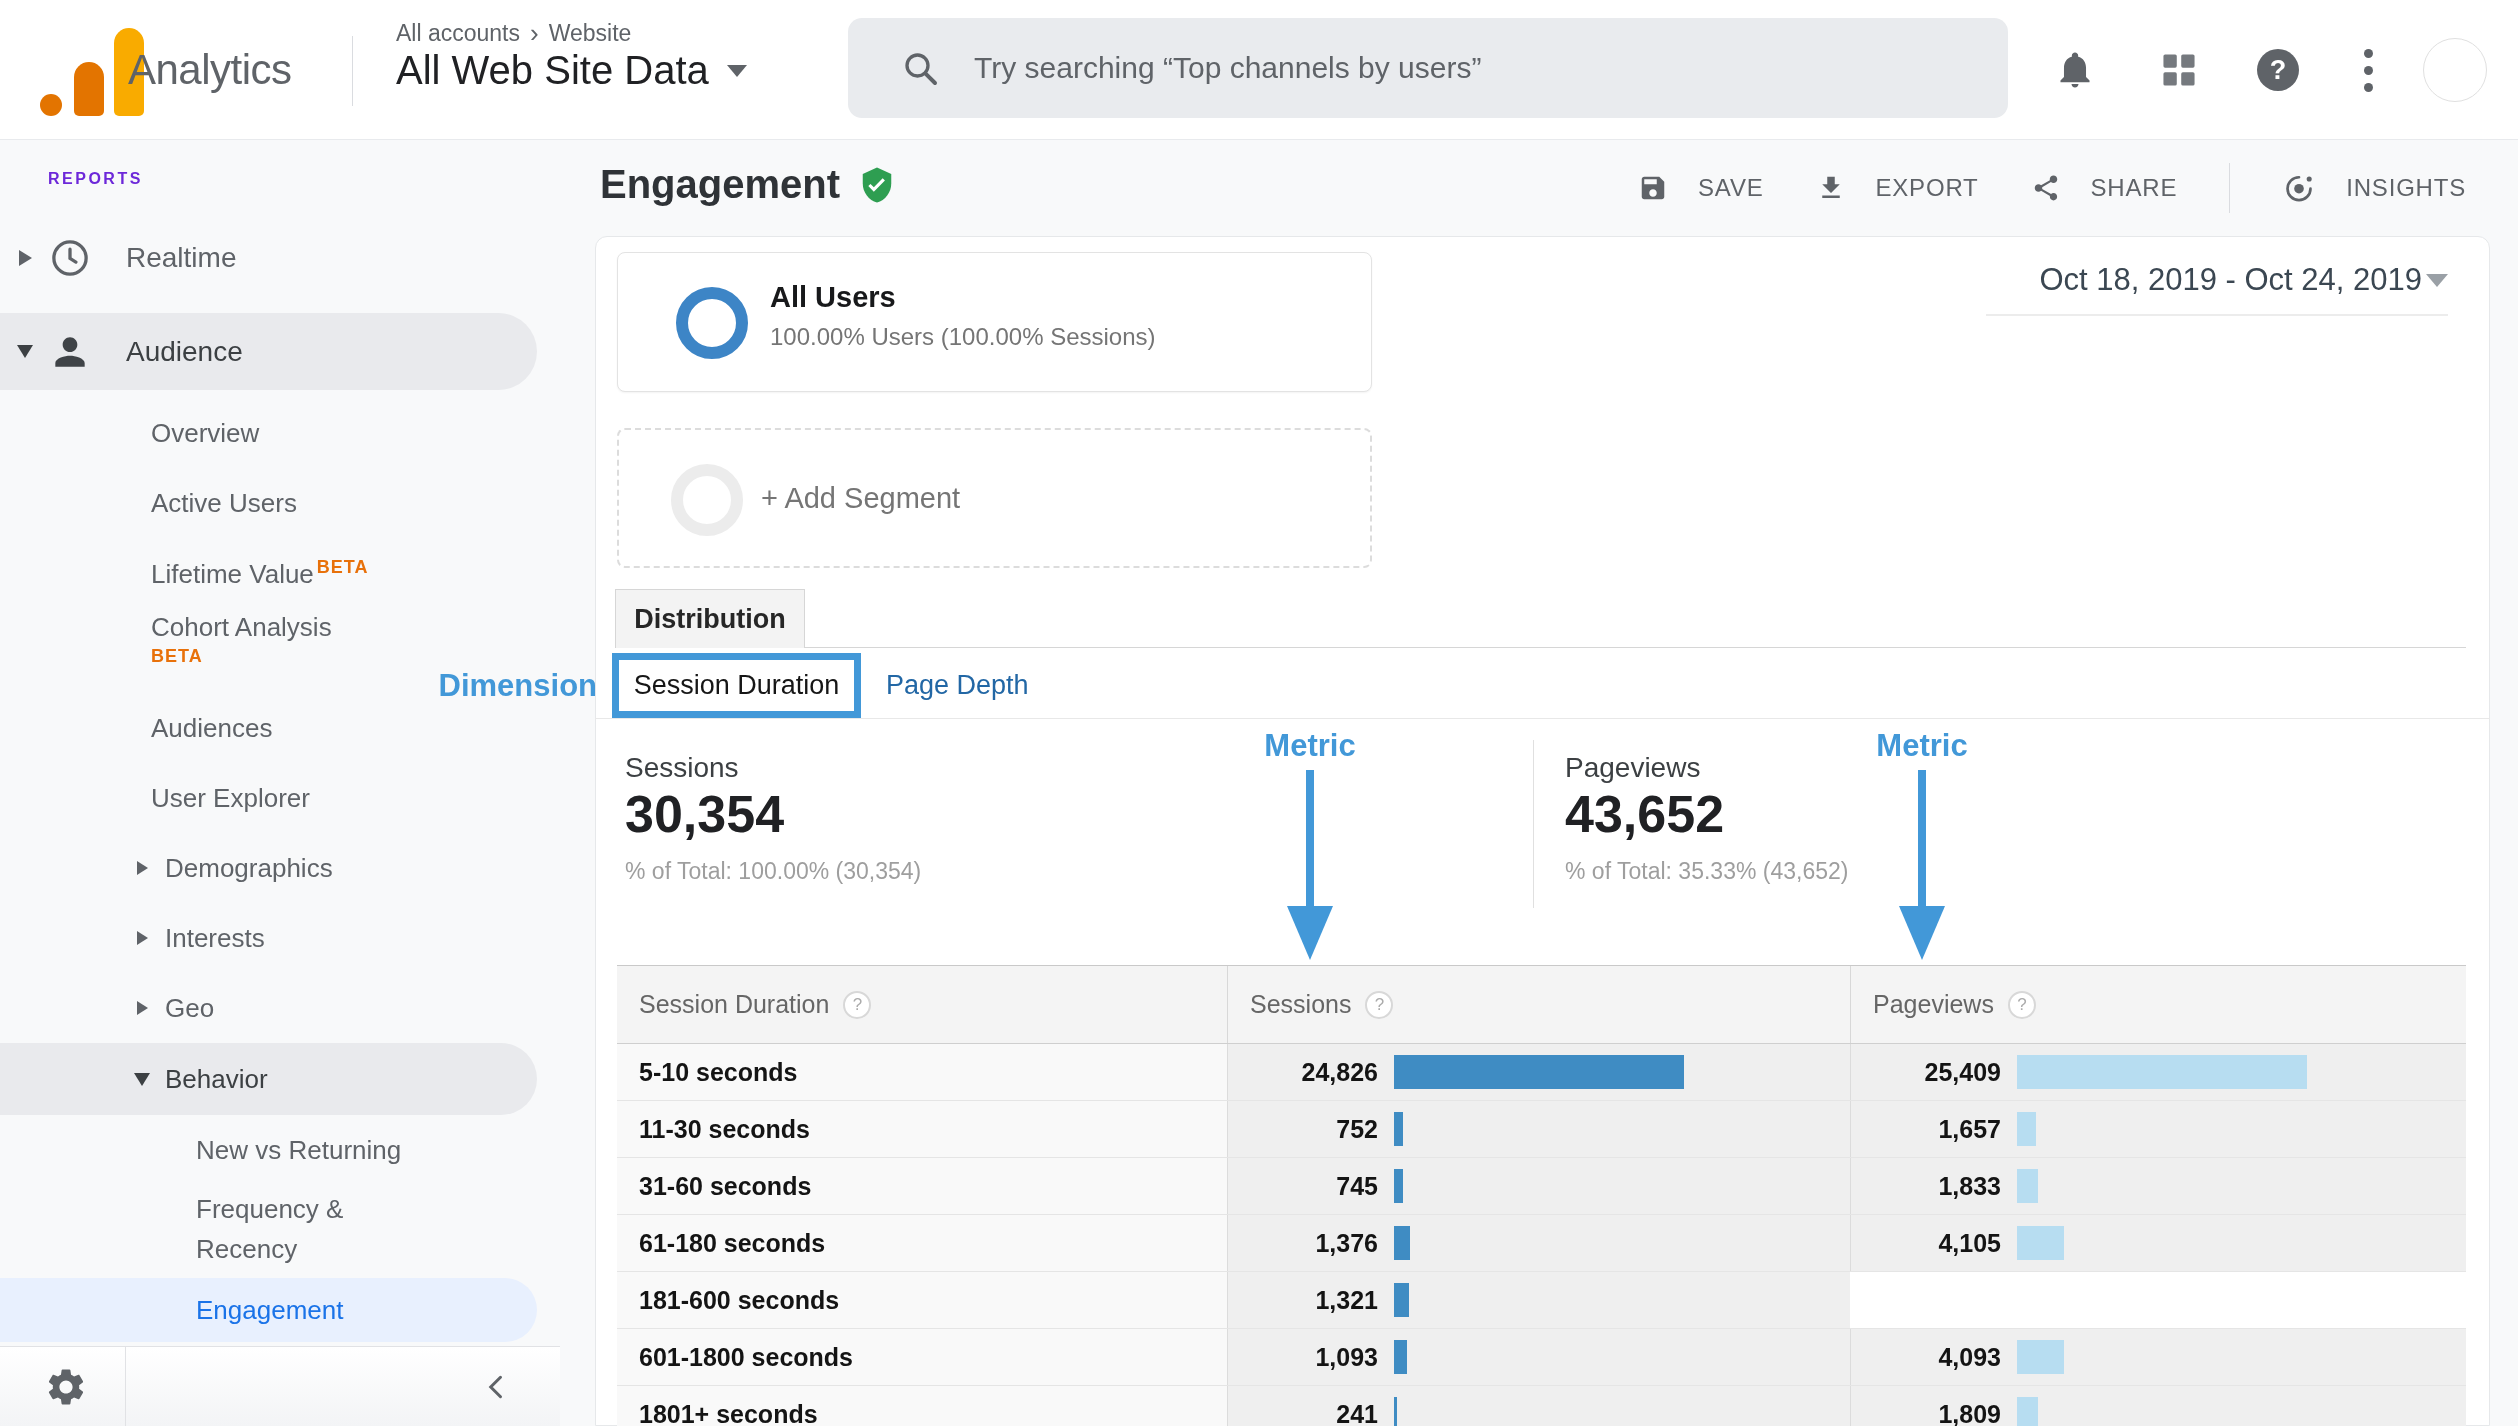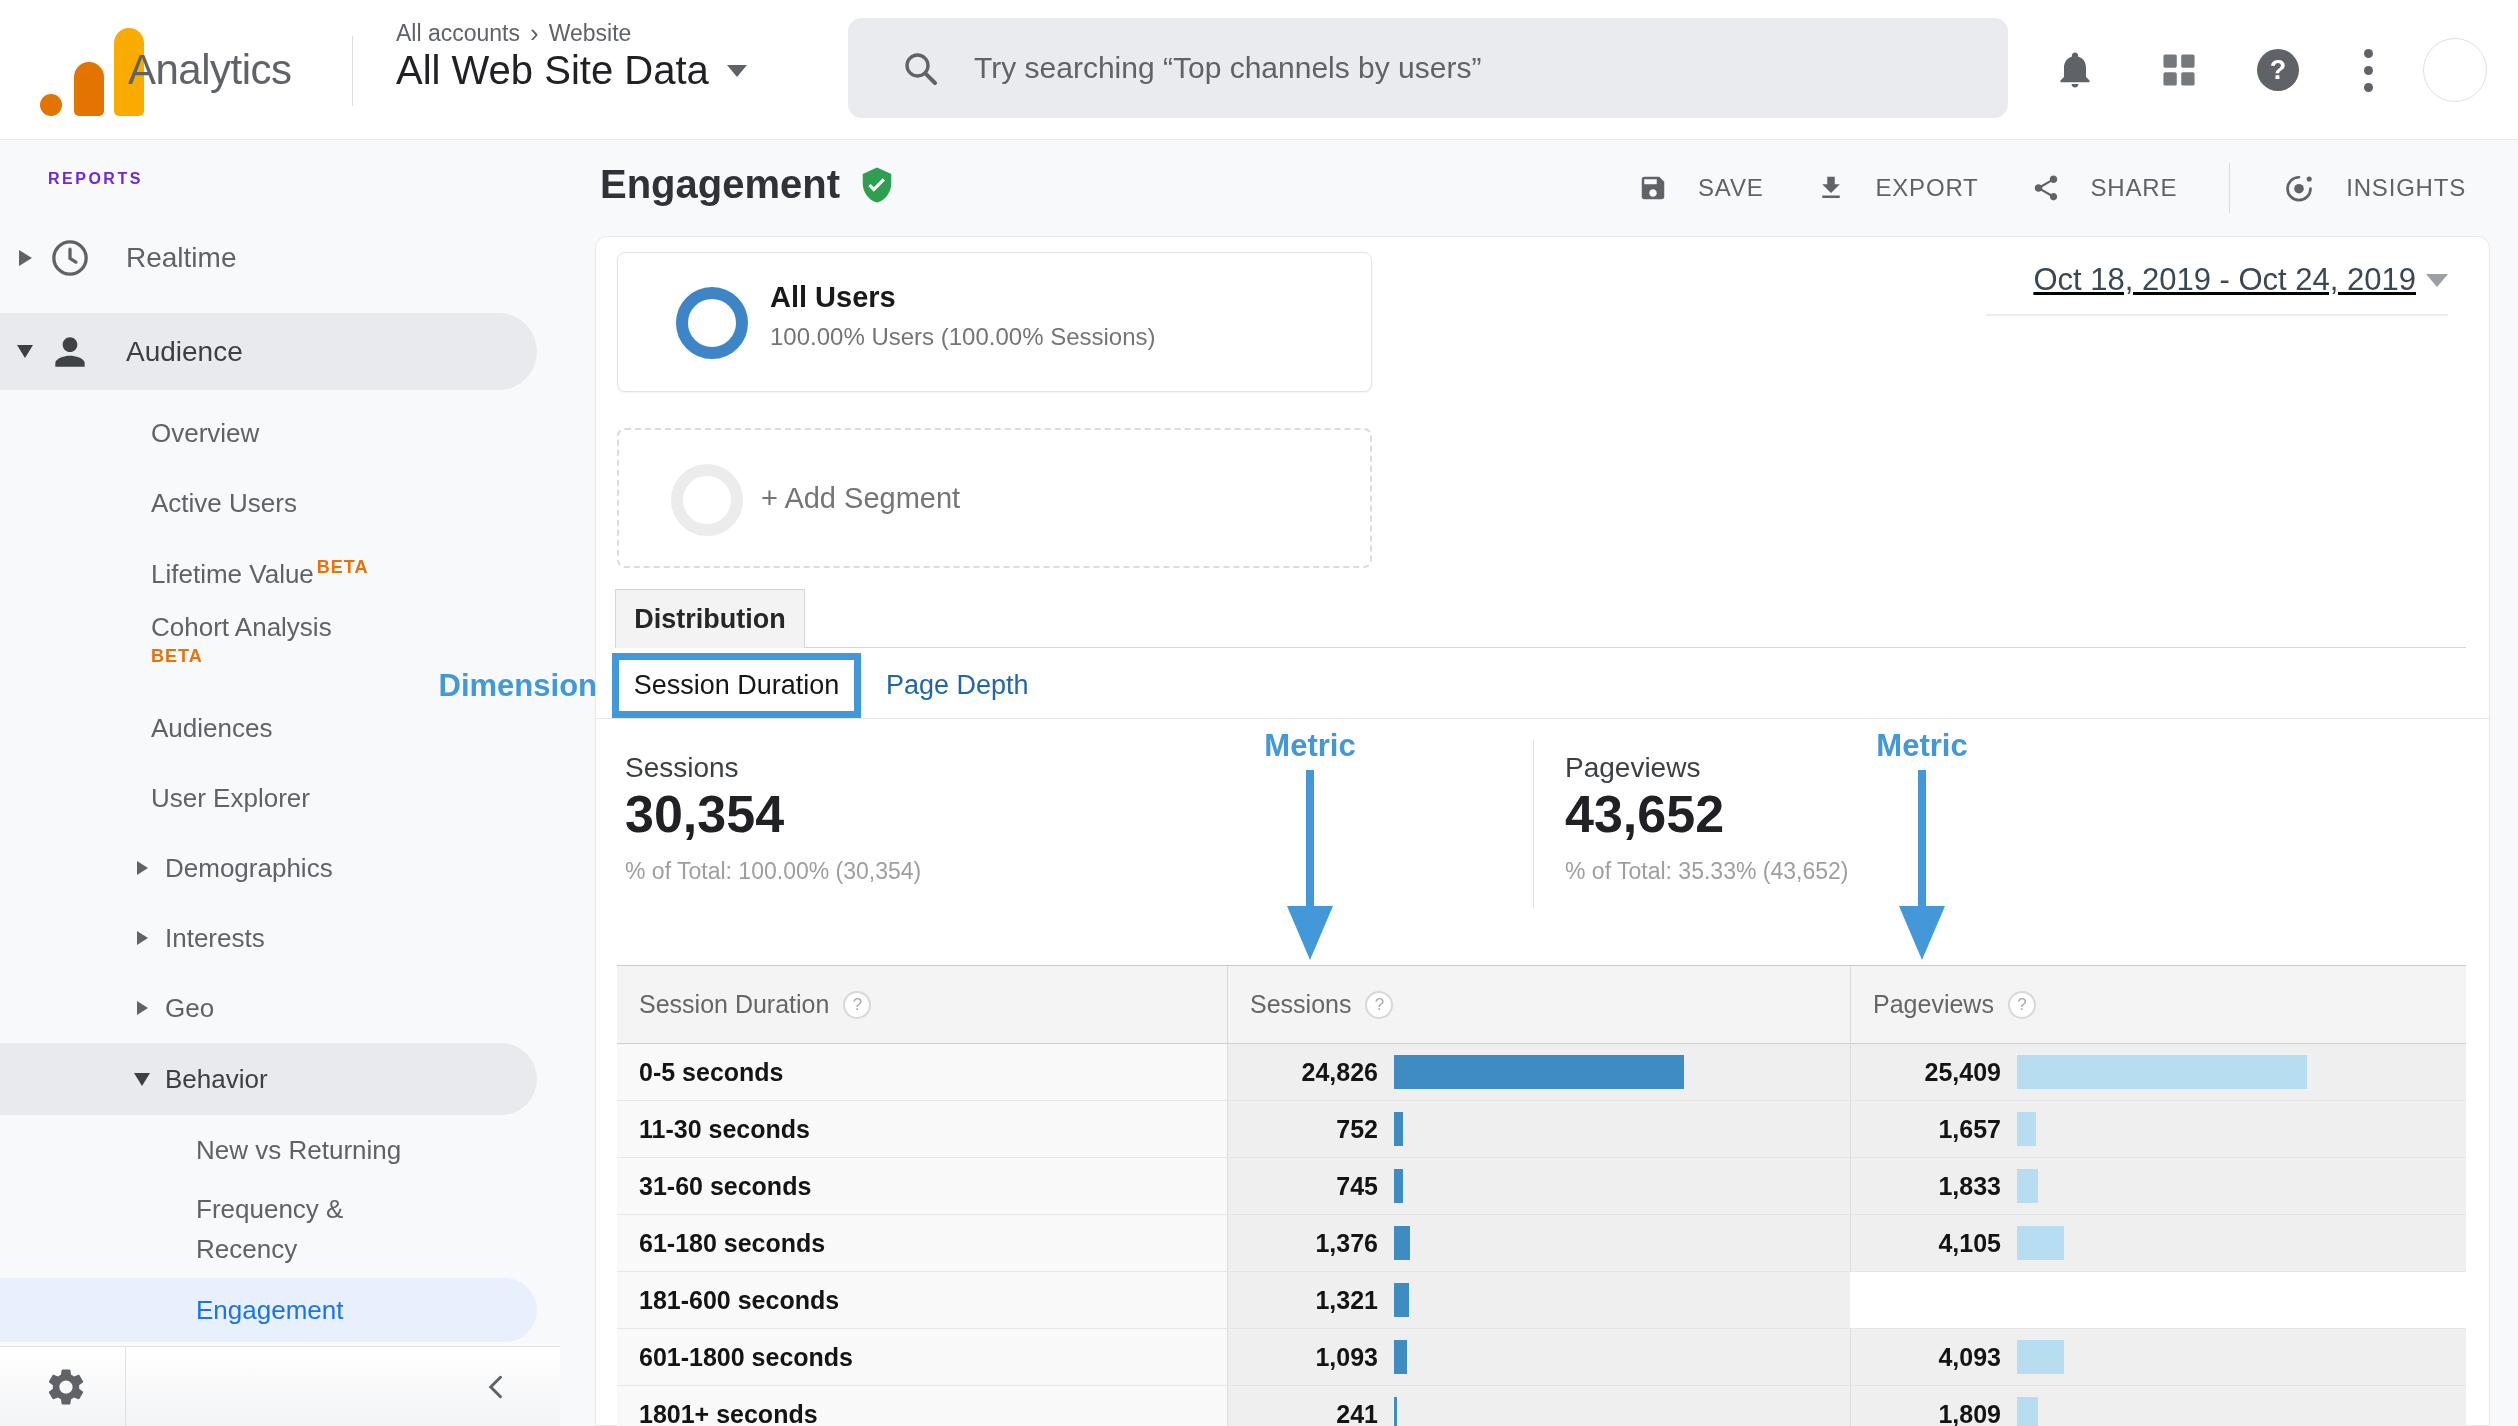--- a/index.html
+++ b/index.html
@@ -74,21 +74,21 @@
   .seg-applied { top:112px; border:1px solid #e3e3e3; border-radius:8px; box-shadow:0 1px 2px rgba(0,0,0,0.05); }
   .seg-add { top:288px; border:2px dashed #dcdcdc; border-radius:8px; background:transparent; }
   .ring { position:absolute; border-radius:50%; width:72px; height:72px; }
   .ring-blue { left:58px; top:34px; border:12px solid #3d85c6; }
   .ring-gray { left:52px; top:34px; border:12px solid #ececec; }
   .seg-name { position:absolute; left:152px; top:28px; font-size:29px; font-weight:600; color:#18191b; }
   .seg-detail { position:absolute; left:152px; top:70px; font-size:24px; color:#757575; }
   .seg-add-label { position:absolute; left:142px; top:52px; font-size:29px; color:#757575; }
 
   .date-block { position:absolute; right:70px; top:122px; text-align:right; }
-  .date-inner { display:inline-flex; align-items:center; gap:10px;text-decoration:underline; }
+  .date-inner { display:inline-flex; align-items:center; gap:4px; }
   .date-text { font-size:31px; color:#3b4752; }
   .date-caret { width:0; height:0; border-left:11px solid transparent; border-right:11px solid transparent; border-top:13px solid #9aa0a6; }
   .date-underline { height:2px; background:#ececec; margin-top:16px; width:462px; }
 
   .group-tab { position:absolute; left:55px; top:449px; width:190px; height:59px; background:#f3f3f3; border:1px solid #d6d6d6; border-bottom:none; display:flex; align-items:center; justify-content:center; font-size:27px; font-weight:700; color:#262626; }
   .group-line { position:absolute; left:245px; top:507px; width:1661px; height:1px; background:#d6d6d6; }
   .dim-box { position:absolute; left:52px; top:513px; width:249px; height:65px; border:7px solid #4298d8; background:#fff; display:flex; align-items:center; justify-content:center; font-size:27px; color:#161616; z-index:12; }
   .page-depth { position:absolute; left:326px; top:513px; height:65px; display:flex; align-items:center; font-size:27px; color:#2267a5; }
   .dim-line { position:absolute; left:35px; top:578px; width:1895px; height:1px; background:#e8e8e8; }
 
@@ -372,21 +372,21 @@
           <span>Sessions</span>
           <span class="qmark">?</span>
         </div>
         <div class="th col-c">
           <span>Pageviews</span>
           <span class="qmark">?</span>
         </div>
       </div>
       <div id="table-body">
           <div class="trow">
-            <div class="td-dim">0-5 seconds</div>
+            <div class="td-dim">5-10 seconds</div>
             <div class="td-metric col-b">
               <span class="mnum">24,826</span>
               <span class="mbar" style="width: 290px; background: rgb(63, 140, 195);"></span>
             </div>
             <div class="td-metric col-c">
               <span class="mnum">25,409</span>
               <span class="mbar" style="width: 290px; background: rgb(183, 221, 241);"></span>
             </div>
           </div>
           <div class="trow">

